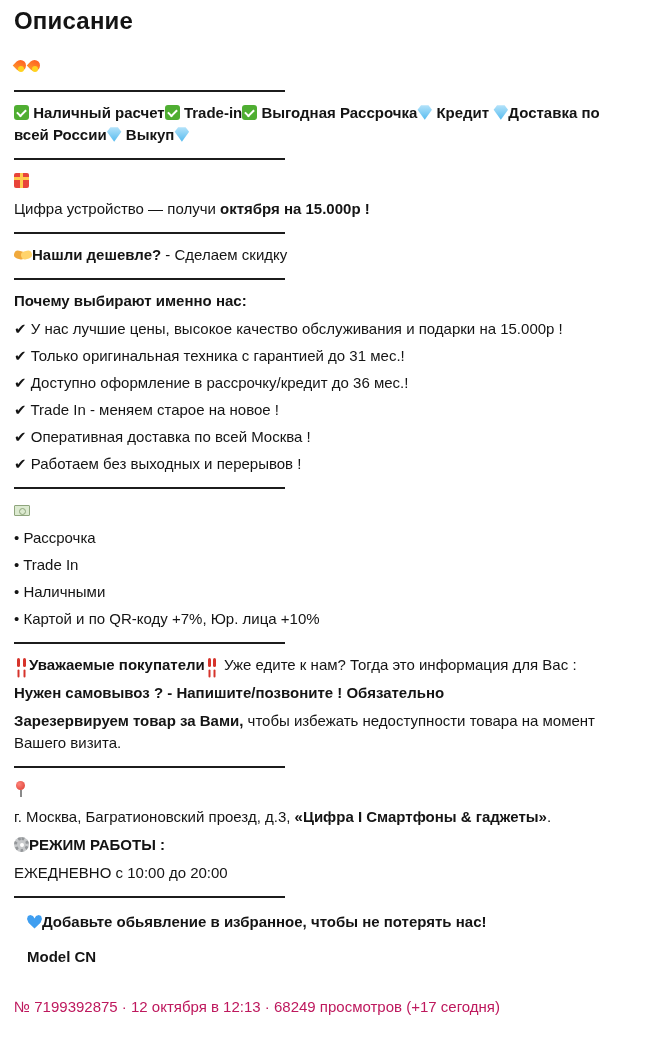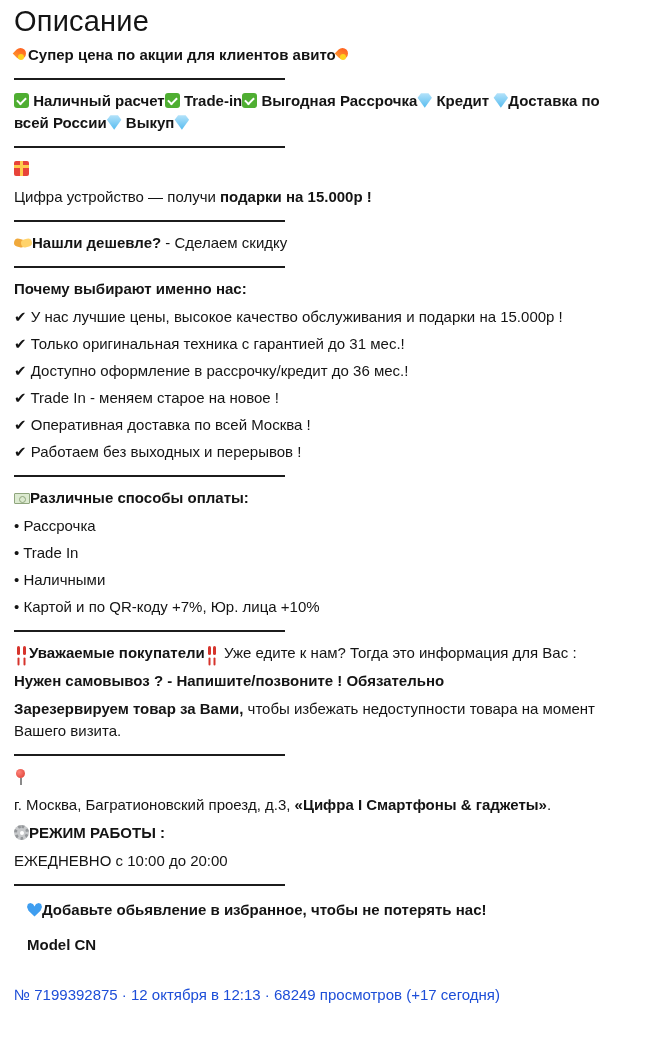--- a/index.html
+++ b/index.html
@@ -3,27 +3,27 @@
 <meta charset="utf-8">
 <style>
   html,body{margin:0;padding:0}
   body{
     width:648px;height:1052px;box-sizing:border-box;overflow:hidden;
     background:#fff;color:#141414;
     padding:6px 18px 0 14px;
     font-family:"Liberation Sans","DejaVu Sans",sans-serif;
     font-size:15px;line-height:22px;
   }
-  h1{font-size:29px;line-height:30px;margin:0 0 8px;font-weight:400;letter-spacing:.2px}
+  h1{font-size:24px;line-height:30px;margin:0 0 20px;font-weight:700;letter-spacing:.2px}
   .p{margin:0 0 6px;white-space:pre-wrap}
   .item{margin:0 0 5px;white-space:pre-wrap}
   .tight{margin:13px;white-space:pre-wrap}
   .b{font-weight:700}
   .divider{width:271px;height:2px;background:#1c1c1c;margin:12px 0 10px}
-  .meta{color:#1d4ed8;margin-top:28px;white-space:pre-wrap}
+  .meta{color:#be185d;margin-top:28px;white-space:pre-wrap}
 
   
   .ic{display:inline-block;position:relative;width:15px;height:15px;vertical-align:-2px}
   
   .ic-fire{width:14px;height:15px}
   .ic-fire::before{content:"";position:absolute;left:1px;top:1px;width:11px;height:11px;
     background:linear-gradient(160deg,#ff9d2e,#ff5a1f);border-radius:50% 0 50% 50%;transform:rotate(-135deg)}
   .ic-fire::after{content:"";position:absolute;left:4px;top:7px;width:6px;height:6px;background:#ffd21f;border-radius:50%}
   
   .ic-check{background:#4fae32;border-radius:3px}
@@ -59,50 +59,50 @@
   .ic-gear::after{content:"";position:absolute;left:5.5px;top:5.5px;width:4px;height:4px;border-radius:50%;background:#fff}
   
   .ic-heart{background:#3f9ef0;
     clip-path:polygon(50% 30%,60% 14%,78% 6%,94% 14%,100% 34%,90% 58%,50% 97%,10% 58%,0% 34%,6% 14%,22% 6%,40% 14%)}
 </style>
 </head>
 <body>
 
 <h1>Описание</h1>
 
-<p class="p b"><span class="ic ic-fire"></span><span>Супер цена по акции для клиентов авито</span><span class="ic ic-fire"></span></p>
+<p class="p b"><span class="ic ic-fire"></span><span class="ic ic-fire"></span></p>
 
 <div class="divider"></div>
 
 <p class="p b"><span class="ic ic-check"></span><span> Наличный расчет</span><span class="ic ic-check"></span><span> Trade-in</span><span class="ic ic-check"></span><span> Выгодная Рассрочка</span><span class="ic ic-gem"></span><span> Кредит </span><span class="ic ic-gem"></span><span>Доставка по всей России</span><span class="ic ic-gem"></span><span> Выкуп</span><span class="ic ic-gem"></span></p>
 
 <div class="divider"></div>
 
 <p class="p b"><span class="ic ic-gift"></span></p>
 
-<p class="p"><span>Цифра устройство — получи </span><span class="b">подарки на 15.000р !</span></p>
+<p class="p"><span>Цифра устройство — получи </span><span class="b">октября на 15.000р !</span></p>
 
 <div class="divider"></div>
 
 <p class="p"><span class="ic ic-hand"></span><span class="b">Нашли дешевле?</span><span> - Сделаем скидку</span></p>
 
 <div class="divider"></div>
 
 <p class="p b">Почему выбирают именно нас:</p>
 
 <p class="item">✔ У нас лучшие цены, высокое качество обслуживания и подарки на 15.000р !</p>
 <p class="item">✔ Только оригинальная техника с гарантией до 31 мес.!</p>
 <p class="item">✔ Доступно оформление в рассрочку/кредит до 36 мес.!</p>
 <p class="item">✔ Trade In - меняем старое на новое !</p>
 <p class="item">✔ Оперативная доставка по всей Москва !</p>
 <p class="item">✔ Работаем без выходных и перерывов !</p>
 
 <div class="divider"></div>
 
-<p class="p b"><span class="ic ic-money"></span><span>Различные способы оплаты:</span></p>
+<p class="p b"><span class="ic ic-money"></span></p>
 
 <p class="item">• Рассрочка</p>
 <p class="item">• Trade In</p>
 <p class="item">• Наличными</p>
 <p class="item">• Картой и по QR-коду +7%, Юр. лица +10%</p>
 
 <div class="divider"></div>
 
 <p class="p"><span class="ic ic-bang"></span><span class="b">Уважаемые покупатели</span><span class="ic ic-bang"></span><span> Уже едите к нам? Тогда это информация для Вас :</span></p>
 

